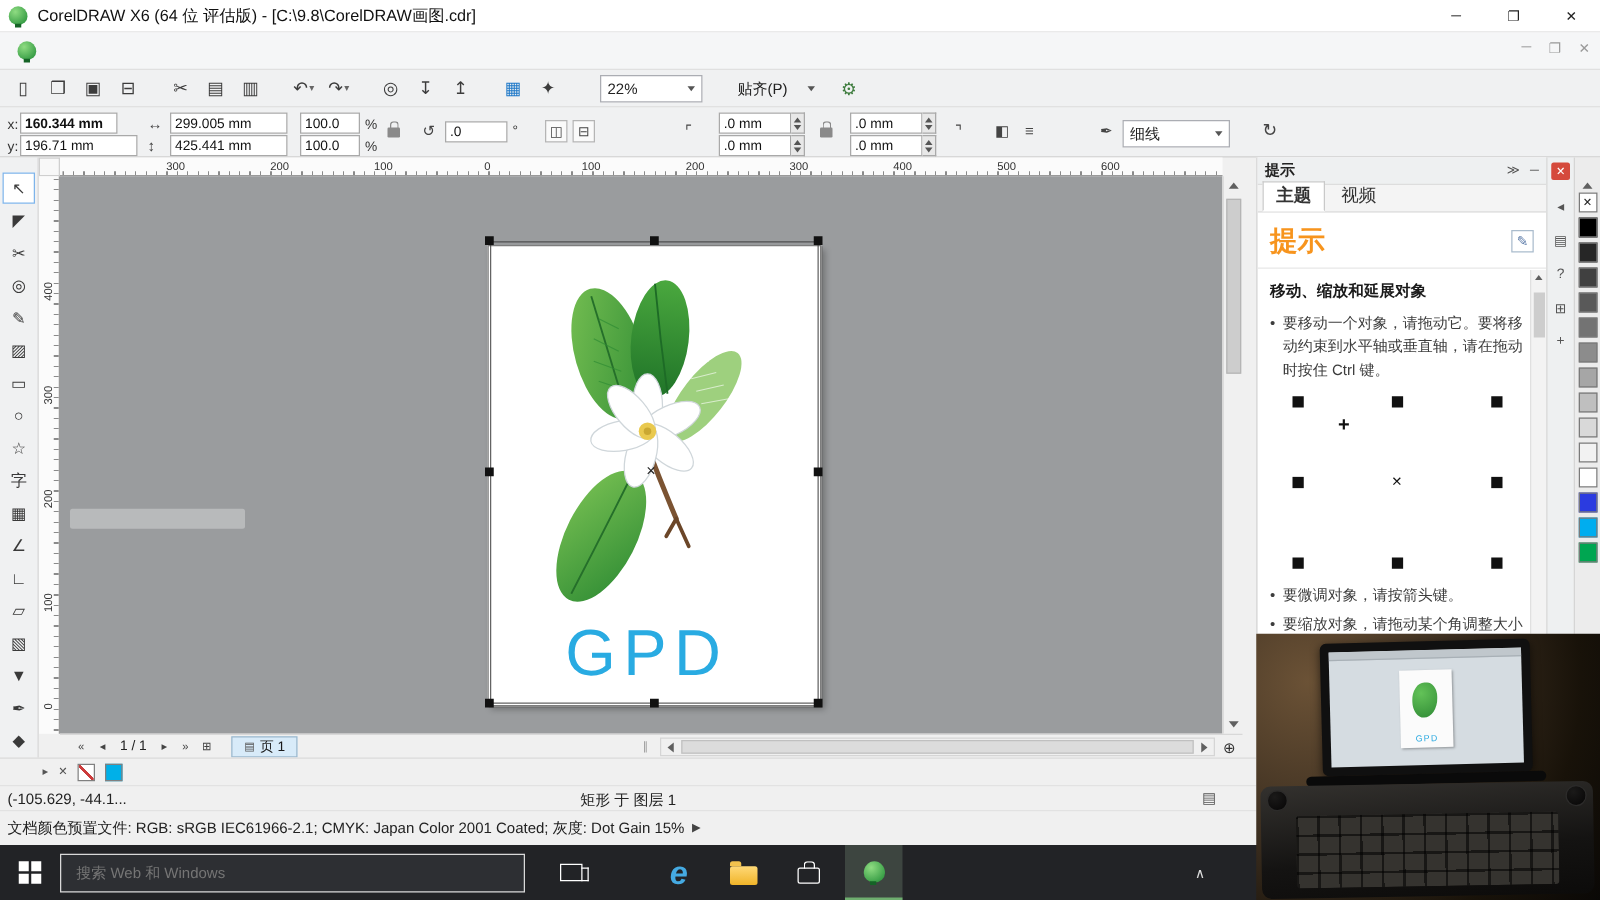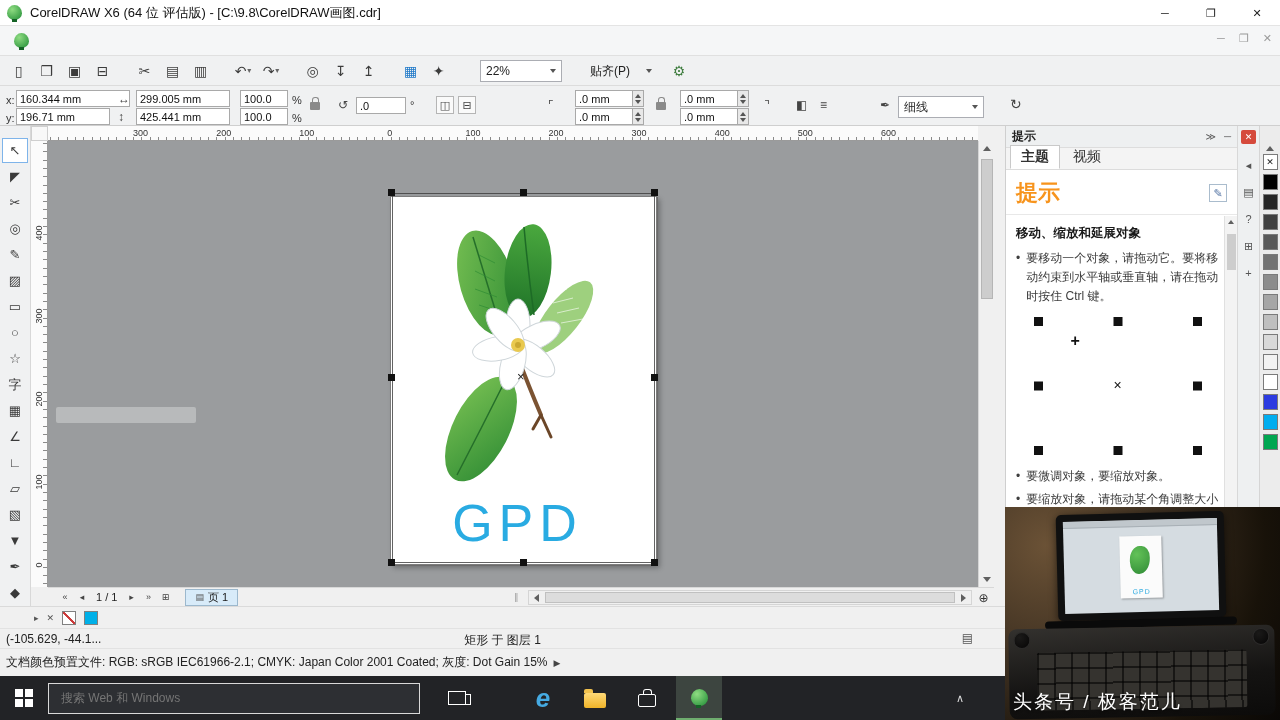--- a/index.html
+++ b/index.html
@@ -286,21 +286,21 @@
       <span class="dd-arrow" data-interactable="false"></span>
     </div>
     <div class="opt-gear" data-interactable="true">
       <span data-interactable="false">⚙</span>
     </div>
   </div>
 
   <div class="propbar" data-interactable="false">
     <span class="plabel" style="left:6px;top:8px" data-interactable="false">x:</span>
     <span class="plabel" style="left:6px;top:26px" data-interactable="false">y:</span>
-    <input class="pf" style="left: 16px; top: 4px; width: 114px;" data-interactable="true" value="160.344 mm">
+    <input class="pf" style="left: 16px; top: 4px; width: 78px; font-weight: bold;" data-interactable="true" value="160.344 mm">
     <input class="pf" style="left: 16px; top: 22px; width: 94px;" data-interactable="true" value="196.71 mm">
     <span class="picon" style="left:118px;top:7px" data-interactable="false">↔</span>
     <span class="picon" style="left:118px;top:25px" data-interactable="false">↕</span>
     <input class="pf" style="left: 136px; top: 4px; width: 94px;" data-interactable="true" value="299.005 mm">
     <input class="pf" style="left: 136px; top: 22px; width: 94px;" data-interactable="true" value="425.441 mm">
     <input class="pf" style="left: 240px; top: 4px; width: 48px;" data-interactable="true" value="100.0">
     <input class="pf" style="left: 240px; top: 22px; width: 48px;" data-interactable="true" value="100.0">
     <span class="plabel" style="left:292px;top:8px" data-interactable="false">%</span>
     <span class="plabel" style="left:292px;top:26px" data-interactable="false">%</span>
     <span class="lock" style="left:310px;top:16px" data-interactable="true"></span>
@@ -546,21 +546,21 @@
         <span class="hd" style="left:0;top:50%;transform:translateY(-50%)"></span>
           <span class="hd" style="right:0;top:50%;transform:translateY(-50%)"></span>
         <span class="hd" style="left:0;bottom:0"></span>
           <span class="hd" style="left:50%;bottom:0;transform:translateX(-50%)"></span>
           <span class="hd" style="right:0;bottom:0"></span>
         <span class="cx" data-interactable="false">×</span>
         <span class="mv" data-interactable="false">+</span>
       </div>
       <div class="bullet" data-interactable="false">
         <span class="bm" data-interactable="false">•</span>
-        <span data-interactable="false">要微调对象，要缩放对象。</span>
+        <span data-interactable="false">要微调对象，请按箭头键。</span>
       </div>
       <div class="bullet" data-interactable="false">
         <span class="bm" data-interactable="false">•</span>
         <span data-interactable="false">要缩放对象，请拖动某个角调整大小手柄；如果要从中心进行缩放，请在拖动时按住 Shift 键…</span>
       </div>
     </div>
     <div class="dk-scroll" data-interactable="true">
       <div style="display:flex;justify-content:center;padding-top:4px">
           <i class="tri up" style="border-left-width:3px;border-right-width:3px;border-bottom-width:4px"></i>
         </div>
@@ -741,16 +741,15 @@
             <div class="mgpd">GPD</div>
           </div>
       </div>
     </div>
     <div class="gpd-hinge" data-interactable="false"></div>
     <div class="gpd-kb" data-interactable="false">
       <span class="stick l"></span>
         <span class="stick r"></span>
       <div class="gpd-keys"></div>
     </div>
-    <div class="wmark" data-interactable="false">头条号 / 极客范儿</div>
   </div>
 
 </div>
 
 </body></html>

